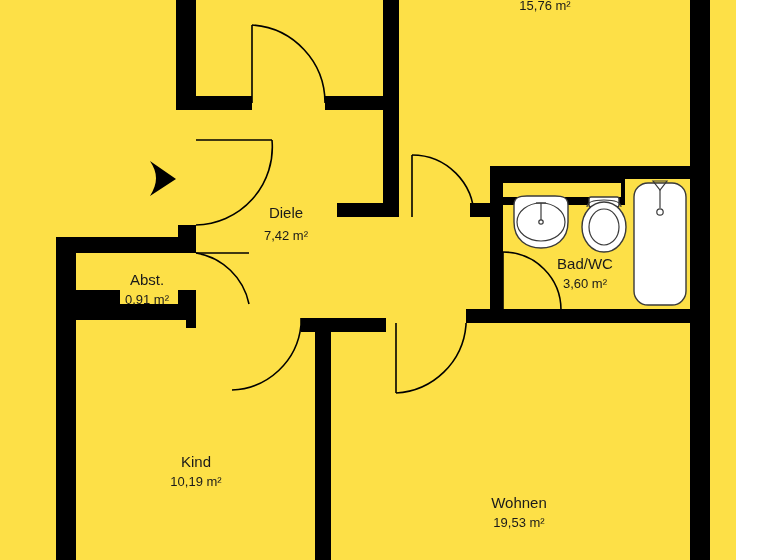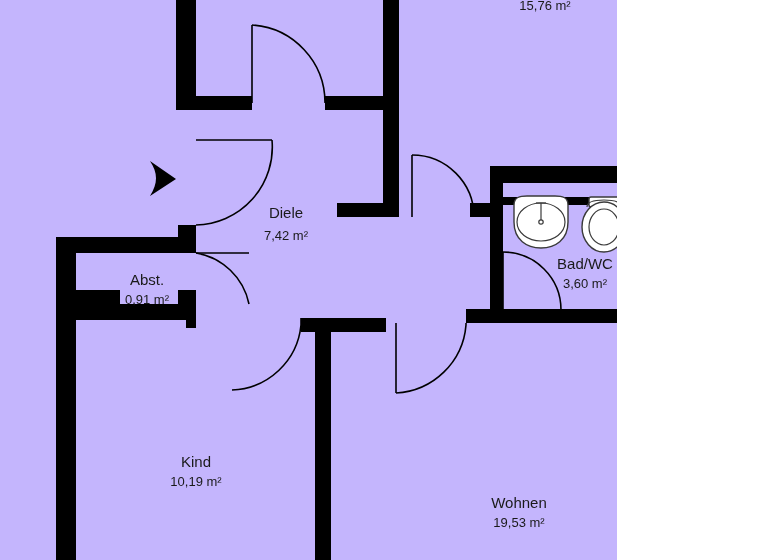--- a/index.html
+++ b/index.html
@@ -6,23 +6,23 @@
   html, body {
     margin: 0;
     padding: 0;
     background: #ffffff;
   }
   body {
     font-family: "Liberation Sans", sans-serif;
   }
   #floorplan-page {
     position: relative;
-    width: 617px;
+    width: 736px;
     height: 560px;
-    background: #c4b5fd;
+    background: #fde047;
     overflow: hidden;
   }
   #plan-svg {
     display: block;
     width: 768px;
     height: 560px;
   }
   .wall {
     fill: #000000;
     stroke: none;

